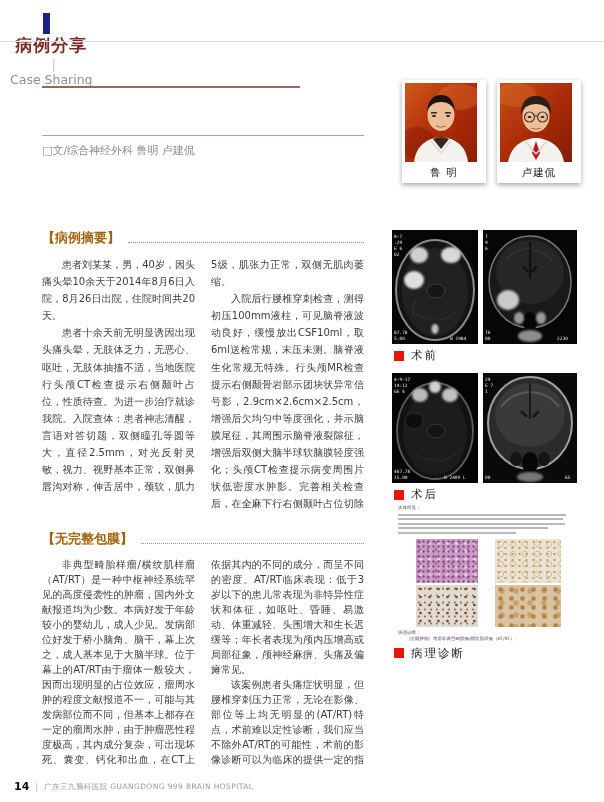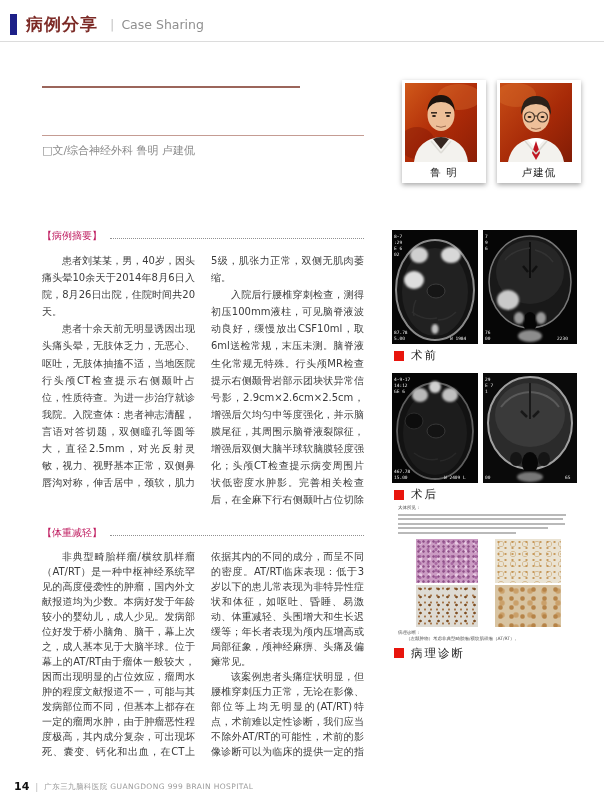--- a/index.html
+++ b/index.html
@@ -1,20 +1,20 @@
 <!DOCTYPE html>
 <html><head>
 <meta charset="utf-8">
 <style>
   html,body{margin:0;padding:0;background:#fff;}
   .page{position:relative;width:604px;height:802px;background:#ffffff;overflow:hidden;
         font-family:"DejaVu Sans",sans-serif;}
 
   
-  .masthead{position:absolute;top:13px;left:10px;display:flex;align-items:center;}
+  .masthead{position:absolute;top:13px;left:10px;display:flex;align-items:center;flex-direction:column;}
   .accent-bar{width:7px;height:21px;background:#1d2088;margin-right:9px;}
   .cat-cn{font-size:17px;font-weight:bold;color:#7c2a26;letter-spacing:1px;}
   .hdr-sep{color:#c6c6c6;font-size:13px;margin:0 7px 0 12px;}
   .cat-en{font-size:12.5px;color:#8f8f8f;}
   .header-rule{position:absolute;top:41px;left:0;width:604px;border-top:1px solid #dcdcdc;}
 
   
   .title-block{position:absolute;left:42px;top:86px;width:322px;}
   .rule-top{width:258px;height:2px;background:#9b655b;}
   .title{margin:6px 0 0;font-size:27px;line-height:34px;font-weight:bold;color:#a96a60;}
@@ -24,21 +24,21 @@
   
   .doctors{position:absolute;left:402px;top:80px;display:flex;gap:11px;align-items:center;}
   .doc-card{width:78px;background:#fff;box-shadow:0 2px 5px rgba(0,0,0,.35);padding:3px 3px 0;margin:0;}
   .portrait{width:72px;height:79px;display:block;}
   .doc-name{height:21px;line-height:21px;text-align:center;font-family:"DejaVu Serif",serif;
             font-size:10.5px;color:#222;letter-spacing:1px;}
 
   
   .content-left{position:absolute;left:42px;top:229px;width:322px;}
   .sec-head{display:flex;align-items:flex-end;}
-  .sec-title{font-size:10px;font-weight:normal;color:#be185d;white-space:nowrap;}
+  .sec-title{font-size:13px;font-weight:bold;color:#a16207;white-space:nowrap;}
   .dotleader{flex:1;border-bottom:1px dotted #909090;margin:0 0 4px 8px;height:0;}
   .cols{margin-top:9px;column-count:2;column-gap:16px;text-align:justify;color:#3c3c3c;overflow:hidden;}
   .cols p{margin:0;text-indent:2em;}
   .summarytext{height:257px;font-size:10px;line-height:17.1px;}
   .expert-head{margin-top:17px;}
   .experttext{height:223px;font-size:10px;line-height:15px;}
 
   
   .right-col{position:absolute;left:392px;top:230px;width:186px;}
   .mri-grid{display:grid;grid-template-columns:86px 94px;column-gap:5px;}
@@ -164,21 +164,21 @@
     <div class="sec-head">
       <span class="sec-title">【病例摘要】</span>
       <span class="dotleader"></span>
     </div>
     <div class="cols summarytext">
       <p>患者刘某某，男，40岁，因头痛头晕10余天于2014年8月6日入院，8月26日出院，住院时间共20天。</p>
       <p>患者十余天前无明显诱因出现头痛头晕，无肢体乏力，无恶心、呕吐，无肢体抽搐不适，当地医院行头颅CT检查提示右侧颞叶占位，性质待查。为进一步治疗就诊我院。入院查体：患者神志清醒，言语对答切题，双侧瞳孔等圆等大，直径2.5mm，对光反射灵敏，视力、视野基本正常，双侧鼻唇沟对称，伸舌居中，颈软，肌力5级，肌张力正常，双侧无肌肉萎缩。</p>
       <p>入院后行腰椎穿刺检查，测得初压100mm液柱，可见脑脊液波动良好，缓慢放出CSF10ml，取6ml送检常规，末压未测。脑脊液生化常规无特殊。行头颅MR检查提示右侧颞骨岩部示团块状异常信号影，2.9cm×2.6cm×2.5cm，增强后欠均匀中等度强化，并示脑膜尾征，其周围示脑脊液裂隙征，增强后双侧大脑半球软脑膜轻度强化；头颅CT检查提示病变周围片状低密度水肿影。完善相关检查后，在全麻下行右侧颞叶占位切除术，术中硬膜血供丰富，显微镜下见灰白色肿瘤，无完整包膜，血供丰富，予分块行肿瘤切除，标本送检，手术顺利结束。经治疗，患者头痛头晕症状明显好转，康复出院。术后病理结果提示：非典型畸胎瘤/横纹肌样瘤（AT/RT）。</p>
     </div>
     <div class="sec-head expert-head">
-      <span class="sec-title">【体重减轻】</span>
+      <span class="sec-title">【无完整包膜】</span>
       <span class="dotleader"></span>
     </div>
     <div class="cols experttext">
       <p>非典型畸胎样瘤/横纹肌样瘤（AT/RT）是一种中枢神经系统罕见的高度侵袭性的肿瘤，国内外文献报道均为少数。本病好发于年龄较小的婴幼儿，成人少见。发病部位好发于桥小脑角、脑干，幕上次之，成人基本见于大脑半球。位于幕上的AT/RT由于瘤体一般较大，因而出现明显的占位效应，瘤周水肿的程度文献报道不一，可能与其发病部位而不同，但基本上都存在一定的瘤周水肿，由于肿瘤恶性程度极高，其内成分复杂，可出现坏死、囊变、钙化和出血，在CT上依据其内的不同的成分，而呈不同的密度。AT/RT临床表现：低于3岁以下的患儿常表现为非特异性症状和体征，如呕吐、昏睡、易激动、体重减轻、头围增大和生长迟缓等；年长者表现为颅内压增高或局部征象，颅神经麻痹、头痛及偏瘫常见。</p>
       <p>该案例患者头痛症状明显，但腰椎穿刺压力正常，无论在影像、部位等上均无明显的(AT/RT)特点，术前难以定性诊断，我们应当不除外AT/RT的可能性，术前的影像诊断可以为临床的提供一定的指导作用。AT/RT具有易经脑脊液途径播散转移的特点，术后行全脊髓检查提示：全脊髓软脊膜线样强化，结合临床考虑肿瘤种植转移。</p>
     </div>
   </div>
 
   <div class="right-col">
 

